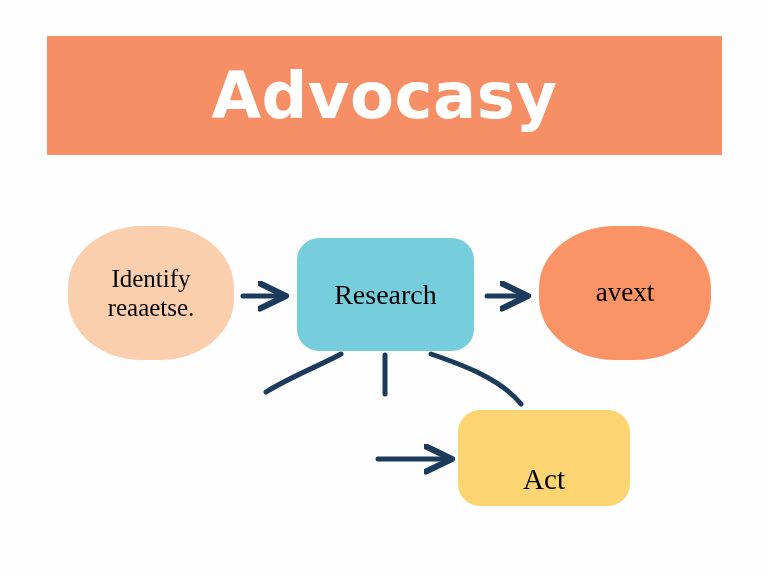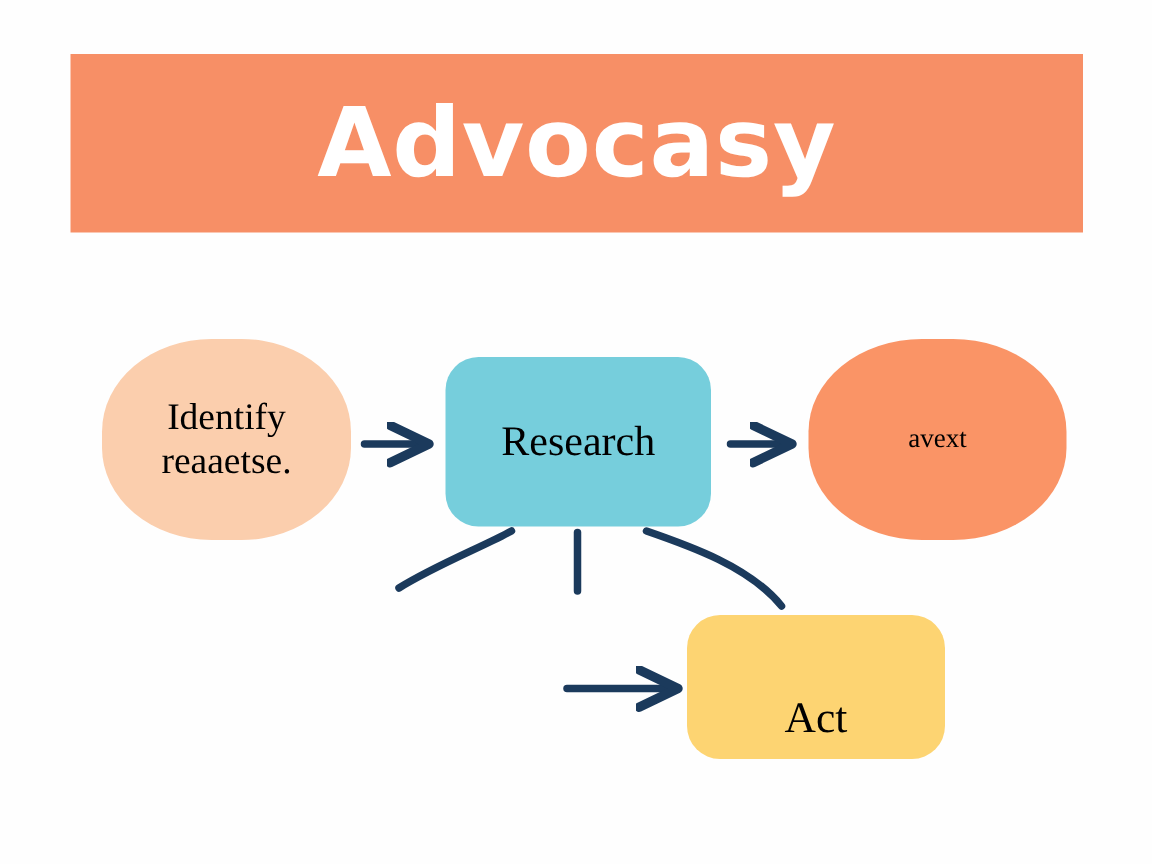--- a/index.html
+++ b/index.html
@@ -89,21 +89,21 @@
   }
   #node-research .node-label { font-size: 28px; }
 
   #node-avext {
     left: 539px;
     top: 226px;
     width: 172px;
     height: 134px;
     background: #fa9466;
   }
-  #node-avext .node-label { font-size: 18px; }
+  #node-avext .node-label { font-size: 27px; }
 
   #node-act {
     left: 458px;
     top: 410px;
     width: 172px;
     height: 96px;
     background: #fdd472;
   }
   #node-act .node-label { font-size: 29px; margin-top: 43px; }
 

